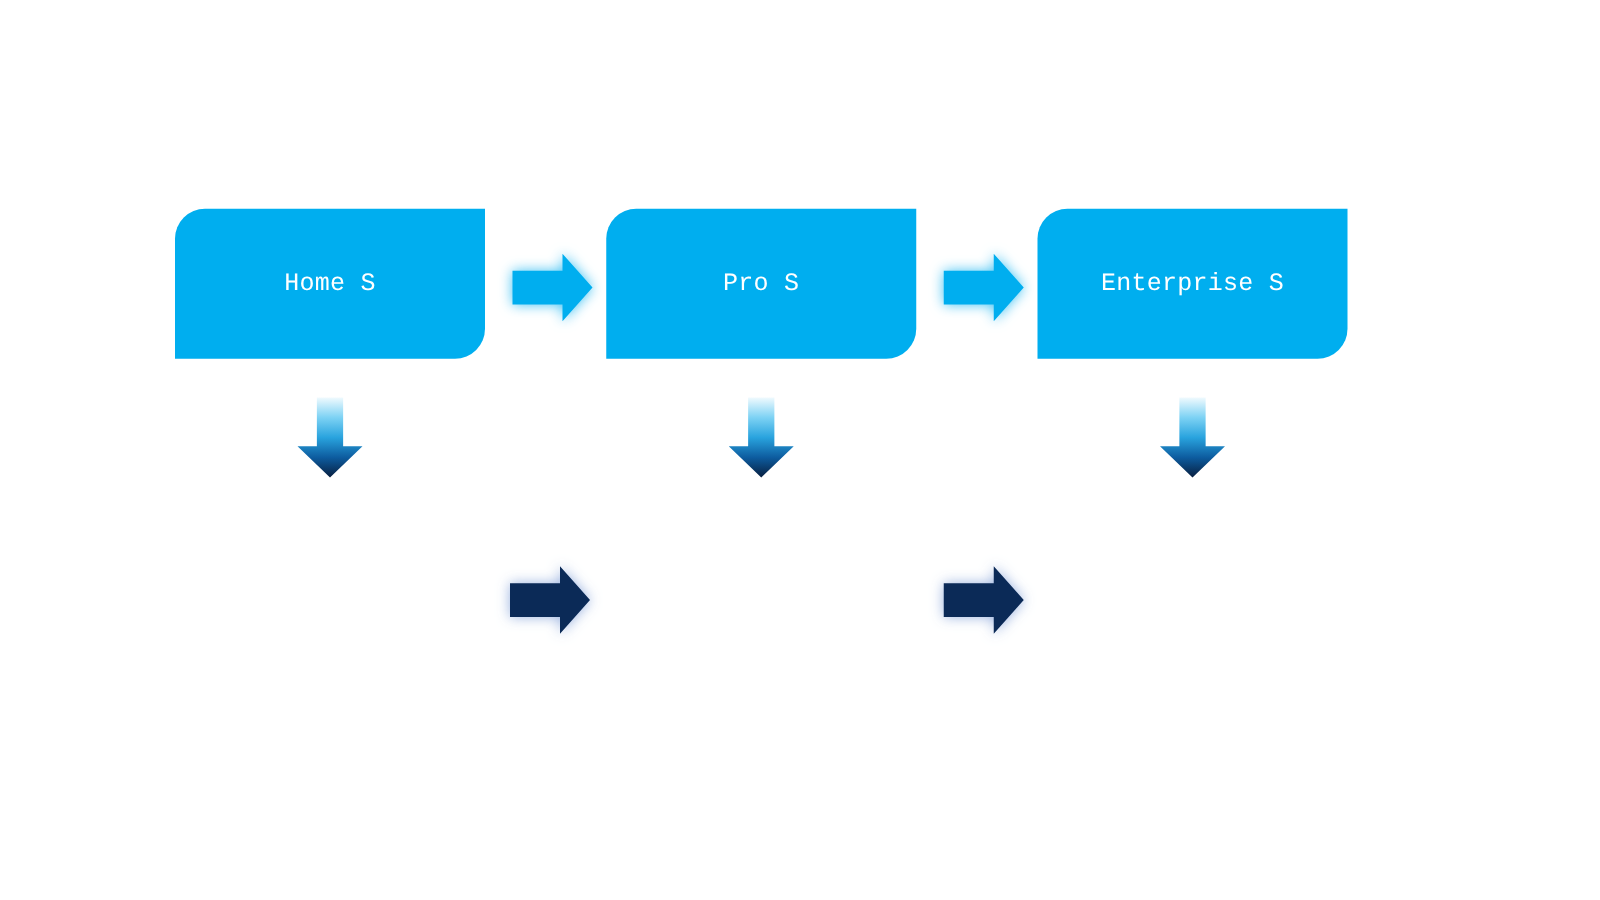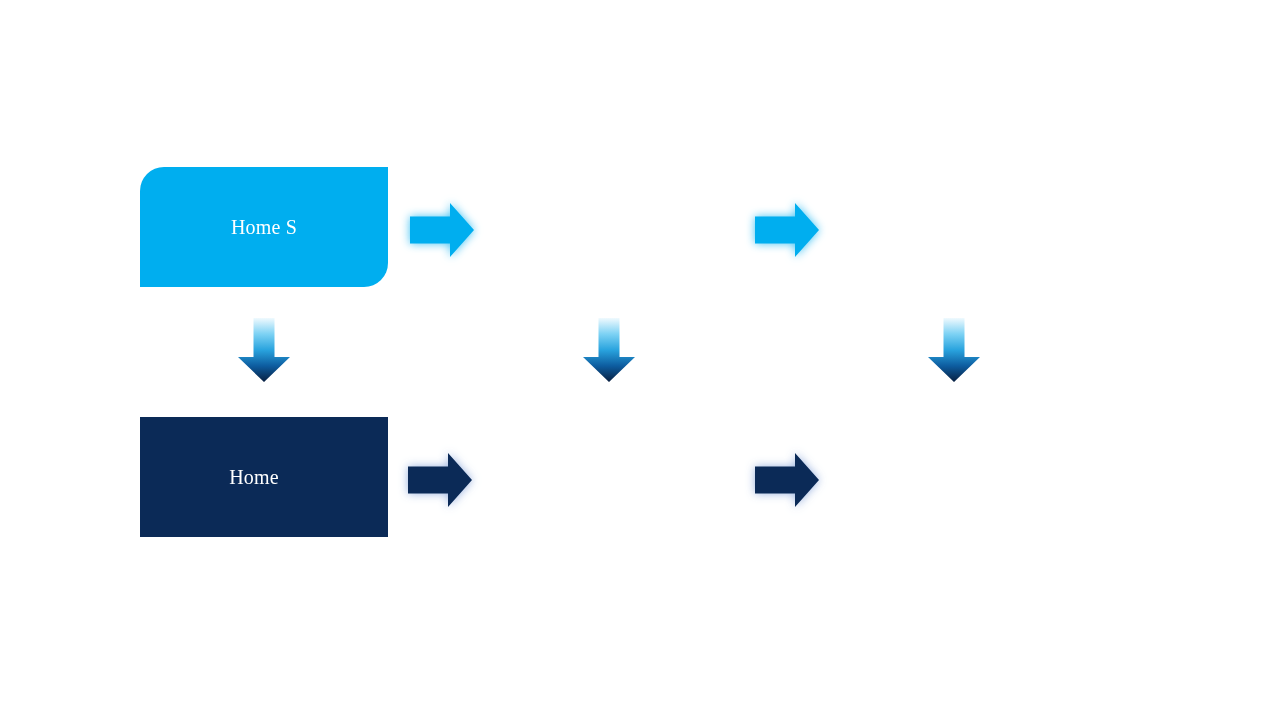--- a/index.html
+++ b/index.html
@@ -1,21 +1,21 @@
 <!DOCTYPE html>
 <html style="--background: #FFFFFF; --light-blue: #00AEEF; --dark-navy: #0B2A57; --label-text: #FFFFFF; --glow-light: rgba(0,174,239,0.75); --glow-dark: rgba(141,169,219,0.9);"><head>
 <meta charset="utf-8">
 <style>
   html, body { margin: 0; padding: 0; background: #fff; }
   .canvas {
     position: relative;
     width: 1280px;
     height: 720px;
     background: var(--bg, #fff);
-    font-family: Liberation Serif, serif;
+    font-family: Liberation Mono, monospace;
     overflow: hidden;
   }
   .node {
     position: absolute;
     width: 248px;
     height: 120px;
     display: flex;
     align-items: center;
     justify-content: center;
     color: var(--label-text, #fff);
@@ -60,41 +60,44 @@
         <stop offset="50%" style="stop-color:#29A3DE"></stop>
         <stop offset="75%" style="stop-color:#0D5C9F"></stop>
         <stop offset="100%" style="stop-color:#081F40"></stop>
       </linearGradient>
     </defs>
   </svg>
 
   <div class="node node-top col1 row-top">
     <span class="label">Home S</span>
   </div>
+  <div class="node node-top col2 row-top">
+    <span class="label">Pro S</span>
+  </div>
+  <div class="node node-top col3 row-top">
+    <span class="label">Enterprise S</span>
+  </div>
 
   <svg class="arrow-h light" style="left:410px; top:203px;" viewBox="0 0 64 54">
     <polygon points="0,13.5 40,13.5 40,0 64,27 40,54 40,40.5 0,40.5"></polygon>
   </svg>
   <svg class="arrow-h light" style="left:755px; top:203px;" viewBox="0 0 64 54">
     <polygon points="0,13.5 40,13.5 40,0 64,27 40,54 40,40.5 0,40.5"></polygon>
   </svg>
 
   <svg class="arrow-v" style="left:238px; top:318px;" viewBox="0 0 52 64">
     <polygon points="15.5,0 36.5,0 36.5,39 52,39 26,64 0,39 15.5,39"></polygon>
   </svg>
   <svg class="arrow-v" style="left:583px; top:318px;" viewBox="0 0 52 64">
     <polygon points="15.5,0 36.5,0 36.5,39 52,39 26,64 0,39 15.5,39"></polygon>
   </svg>
   <svg class="arrow-v" style="left:928px; top:318px;" viewBox="0 0 52 64">
     <polygon points="15.5,0 36.5,0 36.5,39 52,39 26,64 0,39 15.5,39"></polygon>
   </svg>
 
-  <div class="node node-bottom col1 row-bottom">
-    <span class="label">Home</span>
-  </div>
 
   <svg class="arrow-h dark" style="left:408px; top:453px;" viewBox="0 0 64 54">
     <polygon points="0,13.5 40,13.5 40,0 64,27 40,54 40,40.5 0,40.5"></polygon>
   </svg>
   <svg class="arrow-h dark" style="left:755px; top:453px;" viewBox="0 0 64 54">
     <polygon points="0,13.5 40,13.5 40,0 64,27 40,54 40,40.5 0,40.5"></polygon>
   </svg>
 
 </div>
 

